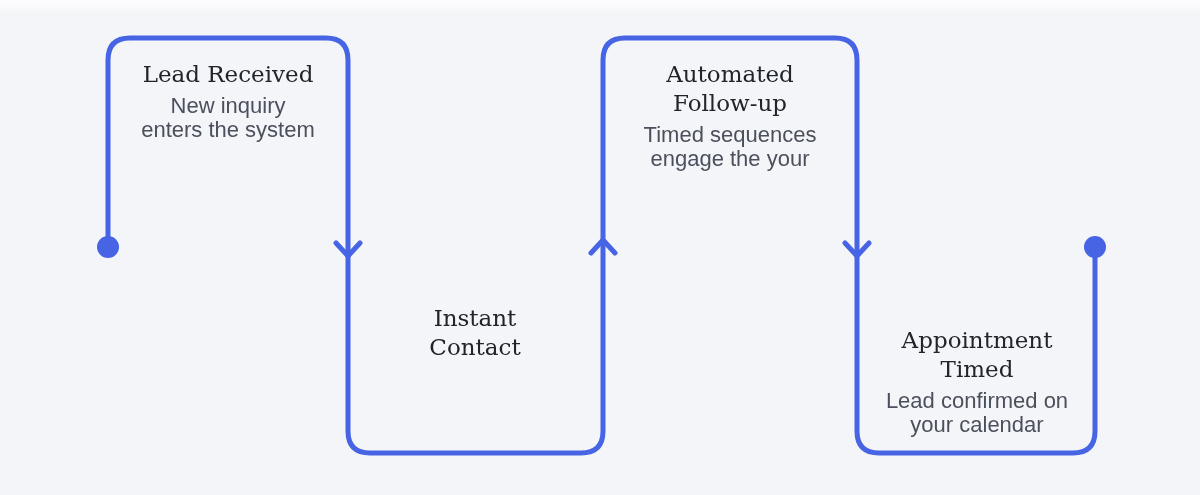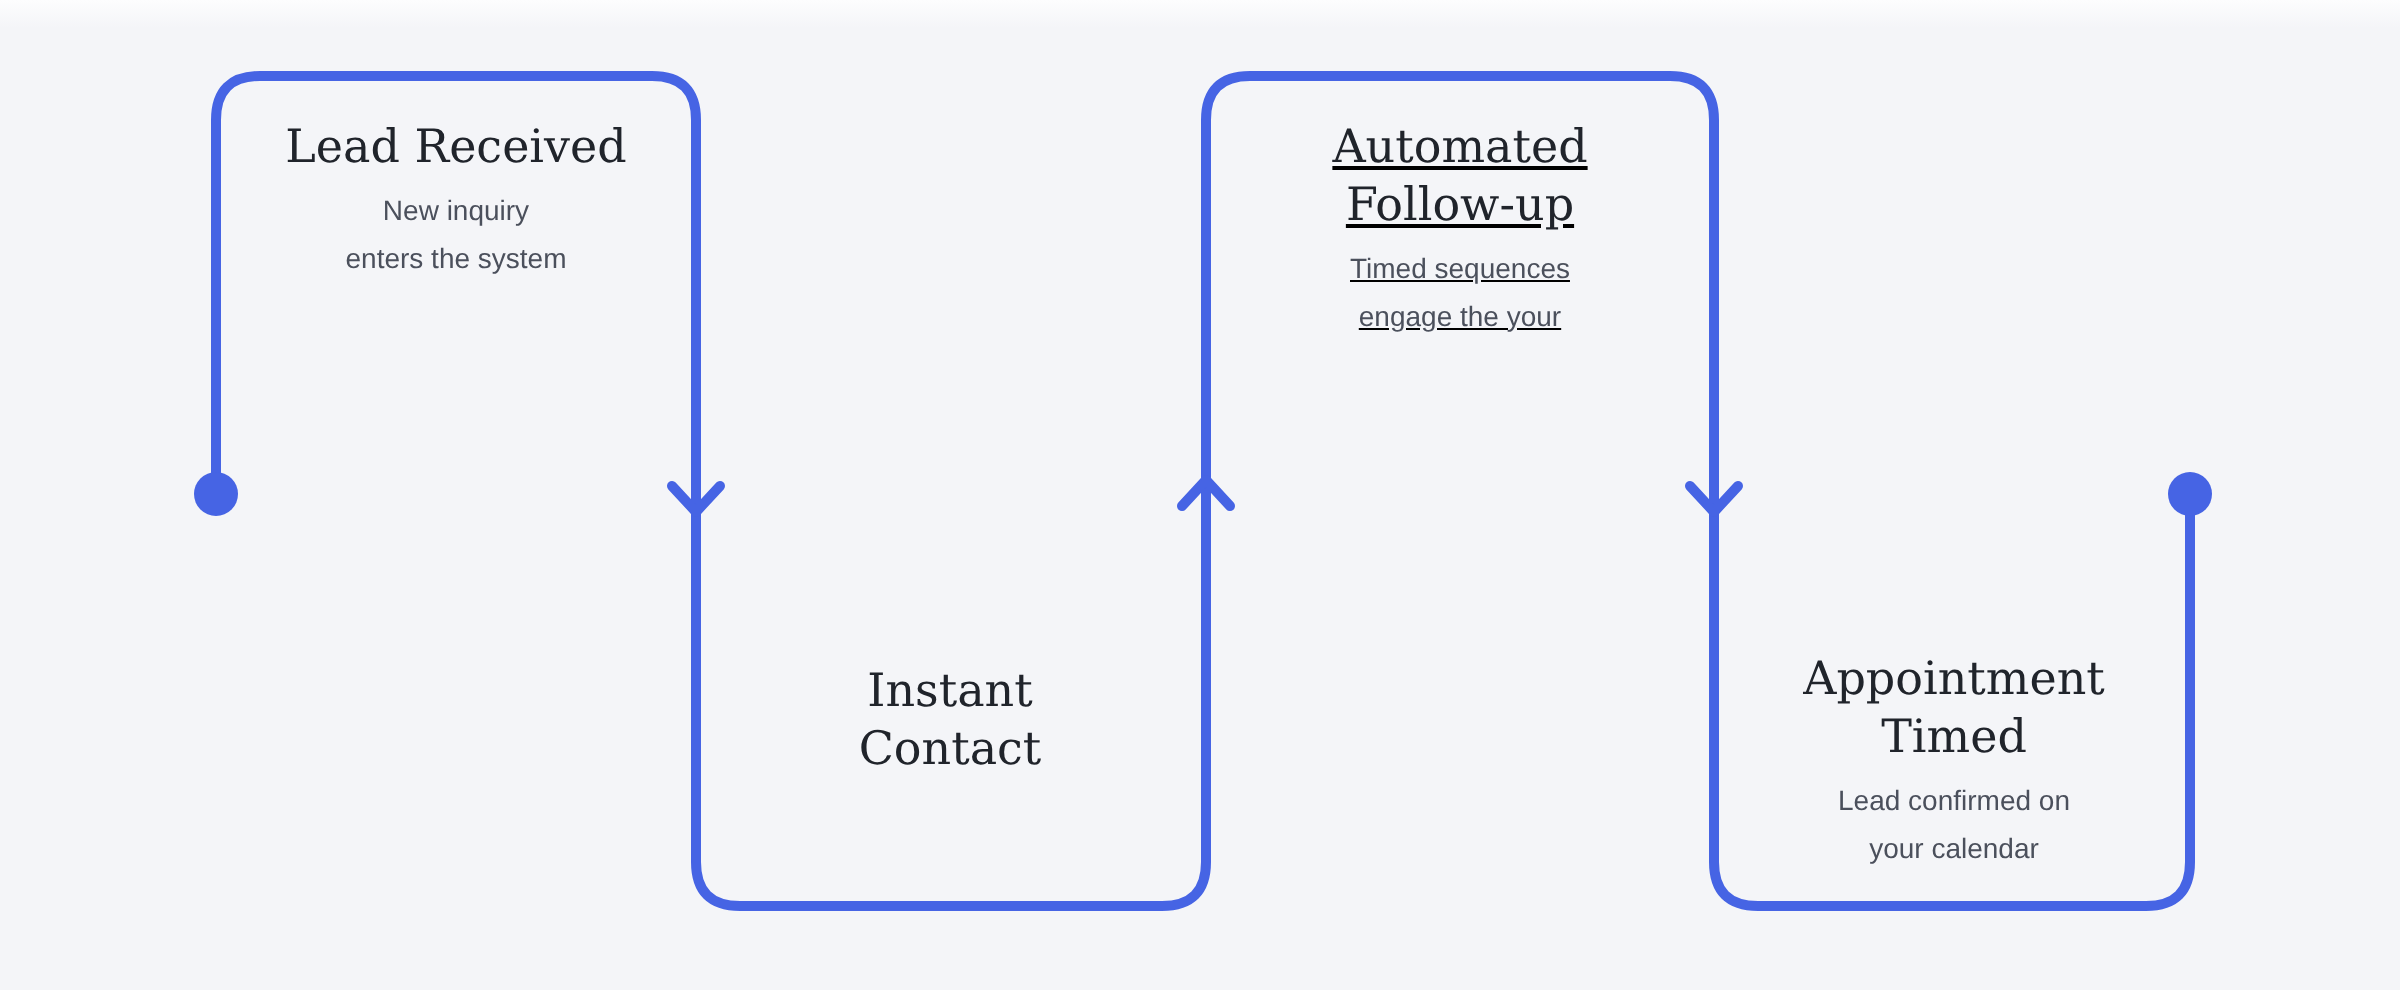--- a/index.html
+++ b/index.html
@@ -36,29 +36,29 @@
   .step-title {
     font-family: "DejaVu Serif", "Liberation Serif", serif;
     font-size: 23px;
     line-height: 29px;
     font-weight: 500;
     color: var(--title_text, #20242b);
     white-space: pre-line;
   }
   .step-desc {
     margin-top: 5px;
-    font-size: 14px;
+    font-size: 22px;
     line-height: 23.5px;
     font-weight: 400;
     color: var(--description_text, #4b505c);
     white-space: pre-line;
   }
   .step-1 { left: 118px; top: 60px;  width: 220px; }
-  .step-2 { left: 360px; top: 304px; width: 230px; margin-top: 28px; }
-  .step-3 { left: 615px; top: 60px;  width: 230px; text-decoration: underline; }
+  .step-2 { left: 360px; top: 304px; width: 230px; }
+  .step-3 { left: 615px; top: 60px;  width: 230px; }
   .step-4 { left: 861px; top: 326px; width: 232px; }
 </style>
 </head>
 <body>
 
 <div class="canvas">
 
   <svg class="flow-svg" viewBox="0 0 1200 495" aria-hidden="true">
     <path class="stroke" d="M 108 247 L 108 60 Q 108 38 130 38 L 326 38 Q 348 38 348 60
          L 348 431 Q 348 453 370 453 L 581 453 Q 603 453 603 431

